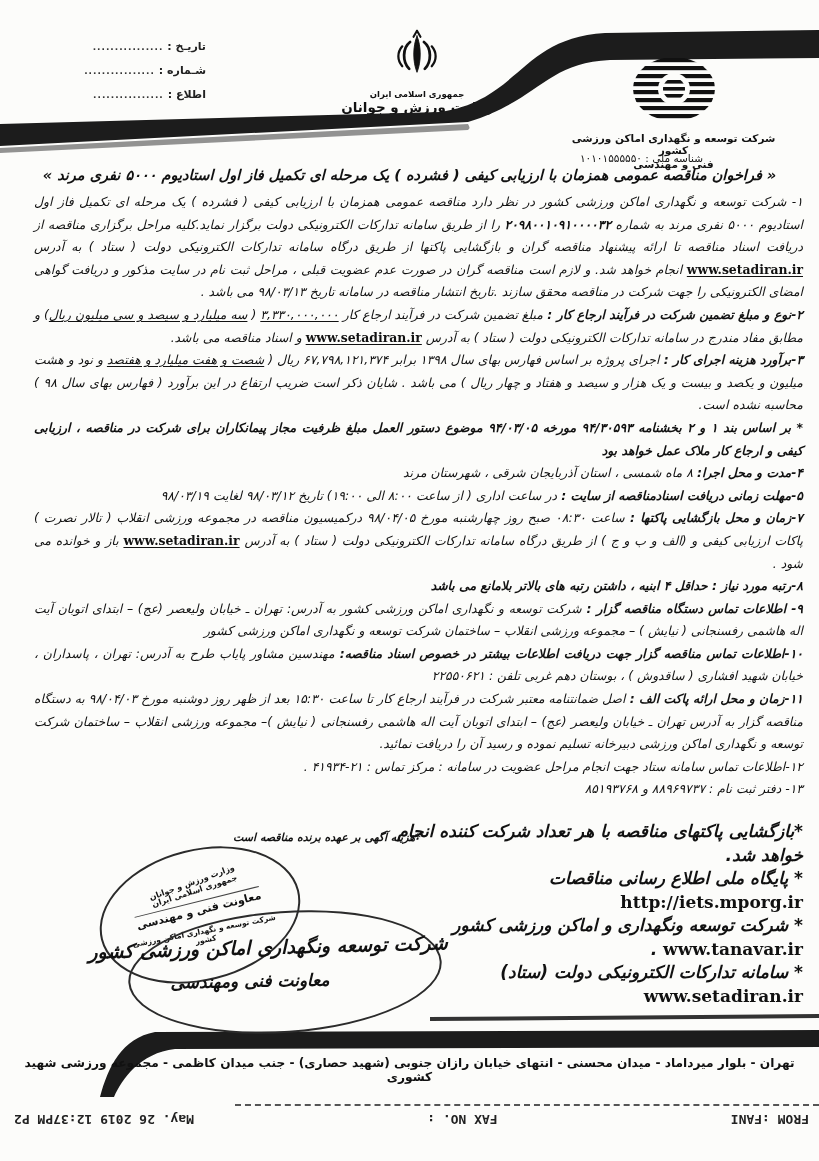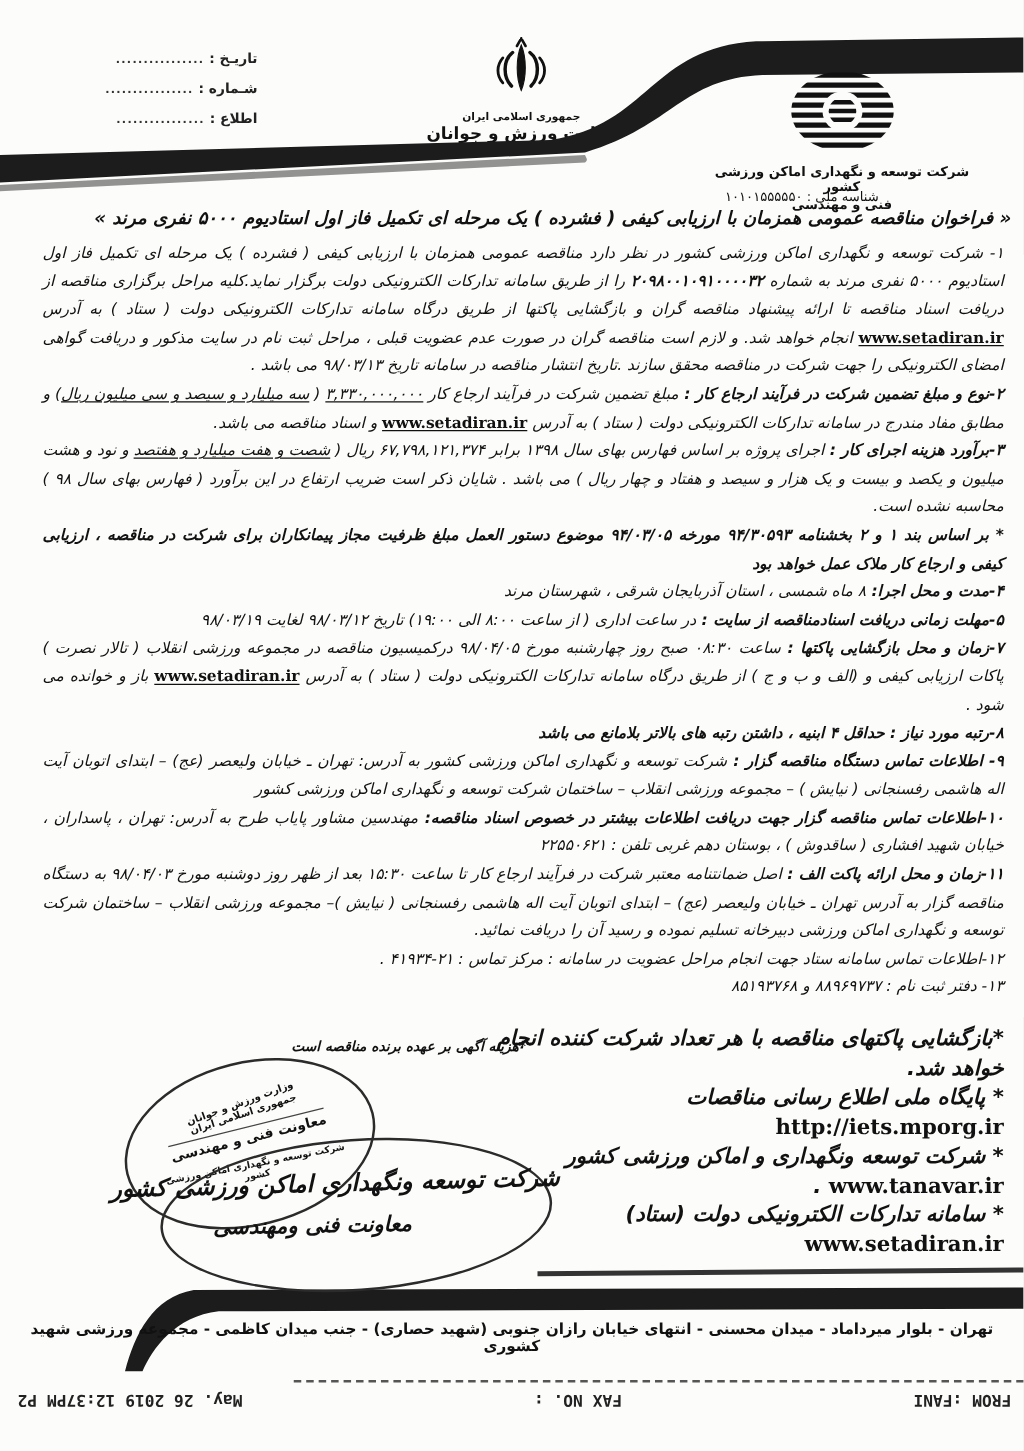--- a/index.html
+++ b/index.html
@@ -17,21 +17,21 @@
   .emblem .line1{font-size:8.5px; font-weight:bold; margin-top:1px;}
   .emblem .line2{font-size:13.5px; font-weight:bold; margin-top:0px;}
   .company{position:absolute; top:54px; right:28px; width:235px; text-align:center; direction:rtl; z-index:3;}
   .company .name{font-size:10.5px; font-weight:bold; margin-top:2px;}
   .company .dept{font-size:10.5px; font-weight:bold; margin-top:2px;}
   .national-id{position:absolute; top:152px; right:116px; direction:rtl; font-size:10.5px; white-space:nowrap; z-index:3;}
   .band-svg{position:absolute; left:0; top:0; z-index:1;}
   
   .doc-title{
     position:absolute; top:167px; left:10px; right:10px; z-index:2;
-    direction:rtl; font-size:14.5px; font-weight:bold; font-style:italic;
+    direction:rtl; text-align:center; font-size:14.5px; font-weight:bold; font-style:italic;
   }
   .body-text{
     position:absolute; top:191px; left:34px; right:16px; z-index:2;
     direction:rtl; text-align:justify; font-size:12.4px; line-height:22.6px; font-style:italic;
   }
   .body-text p{margin:0; padding:0;}
   .b{font-weight:bold;}
   .u{text-decoration:underline; text-underline-offset:2px;}
   .latin{direction:ltr; unicode-bidi:embed; font-style:normal; font-family:"DejaVu Serif",serif;}
   

